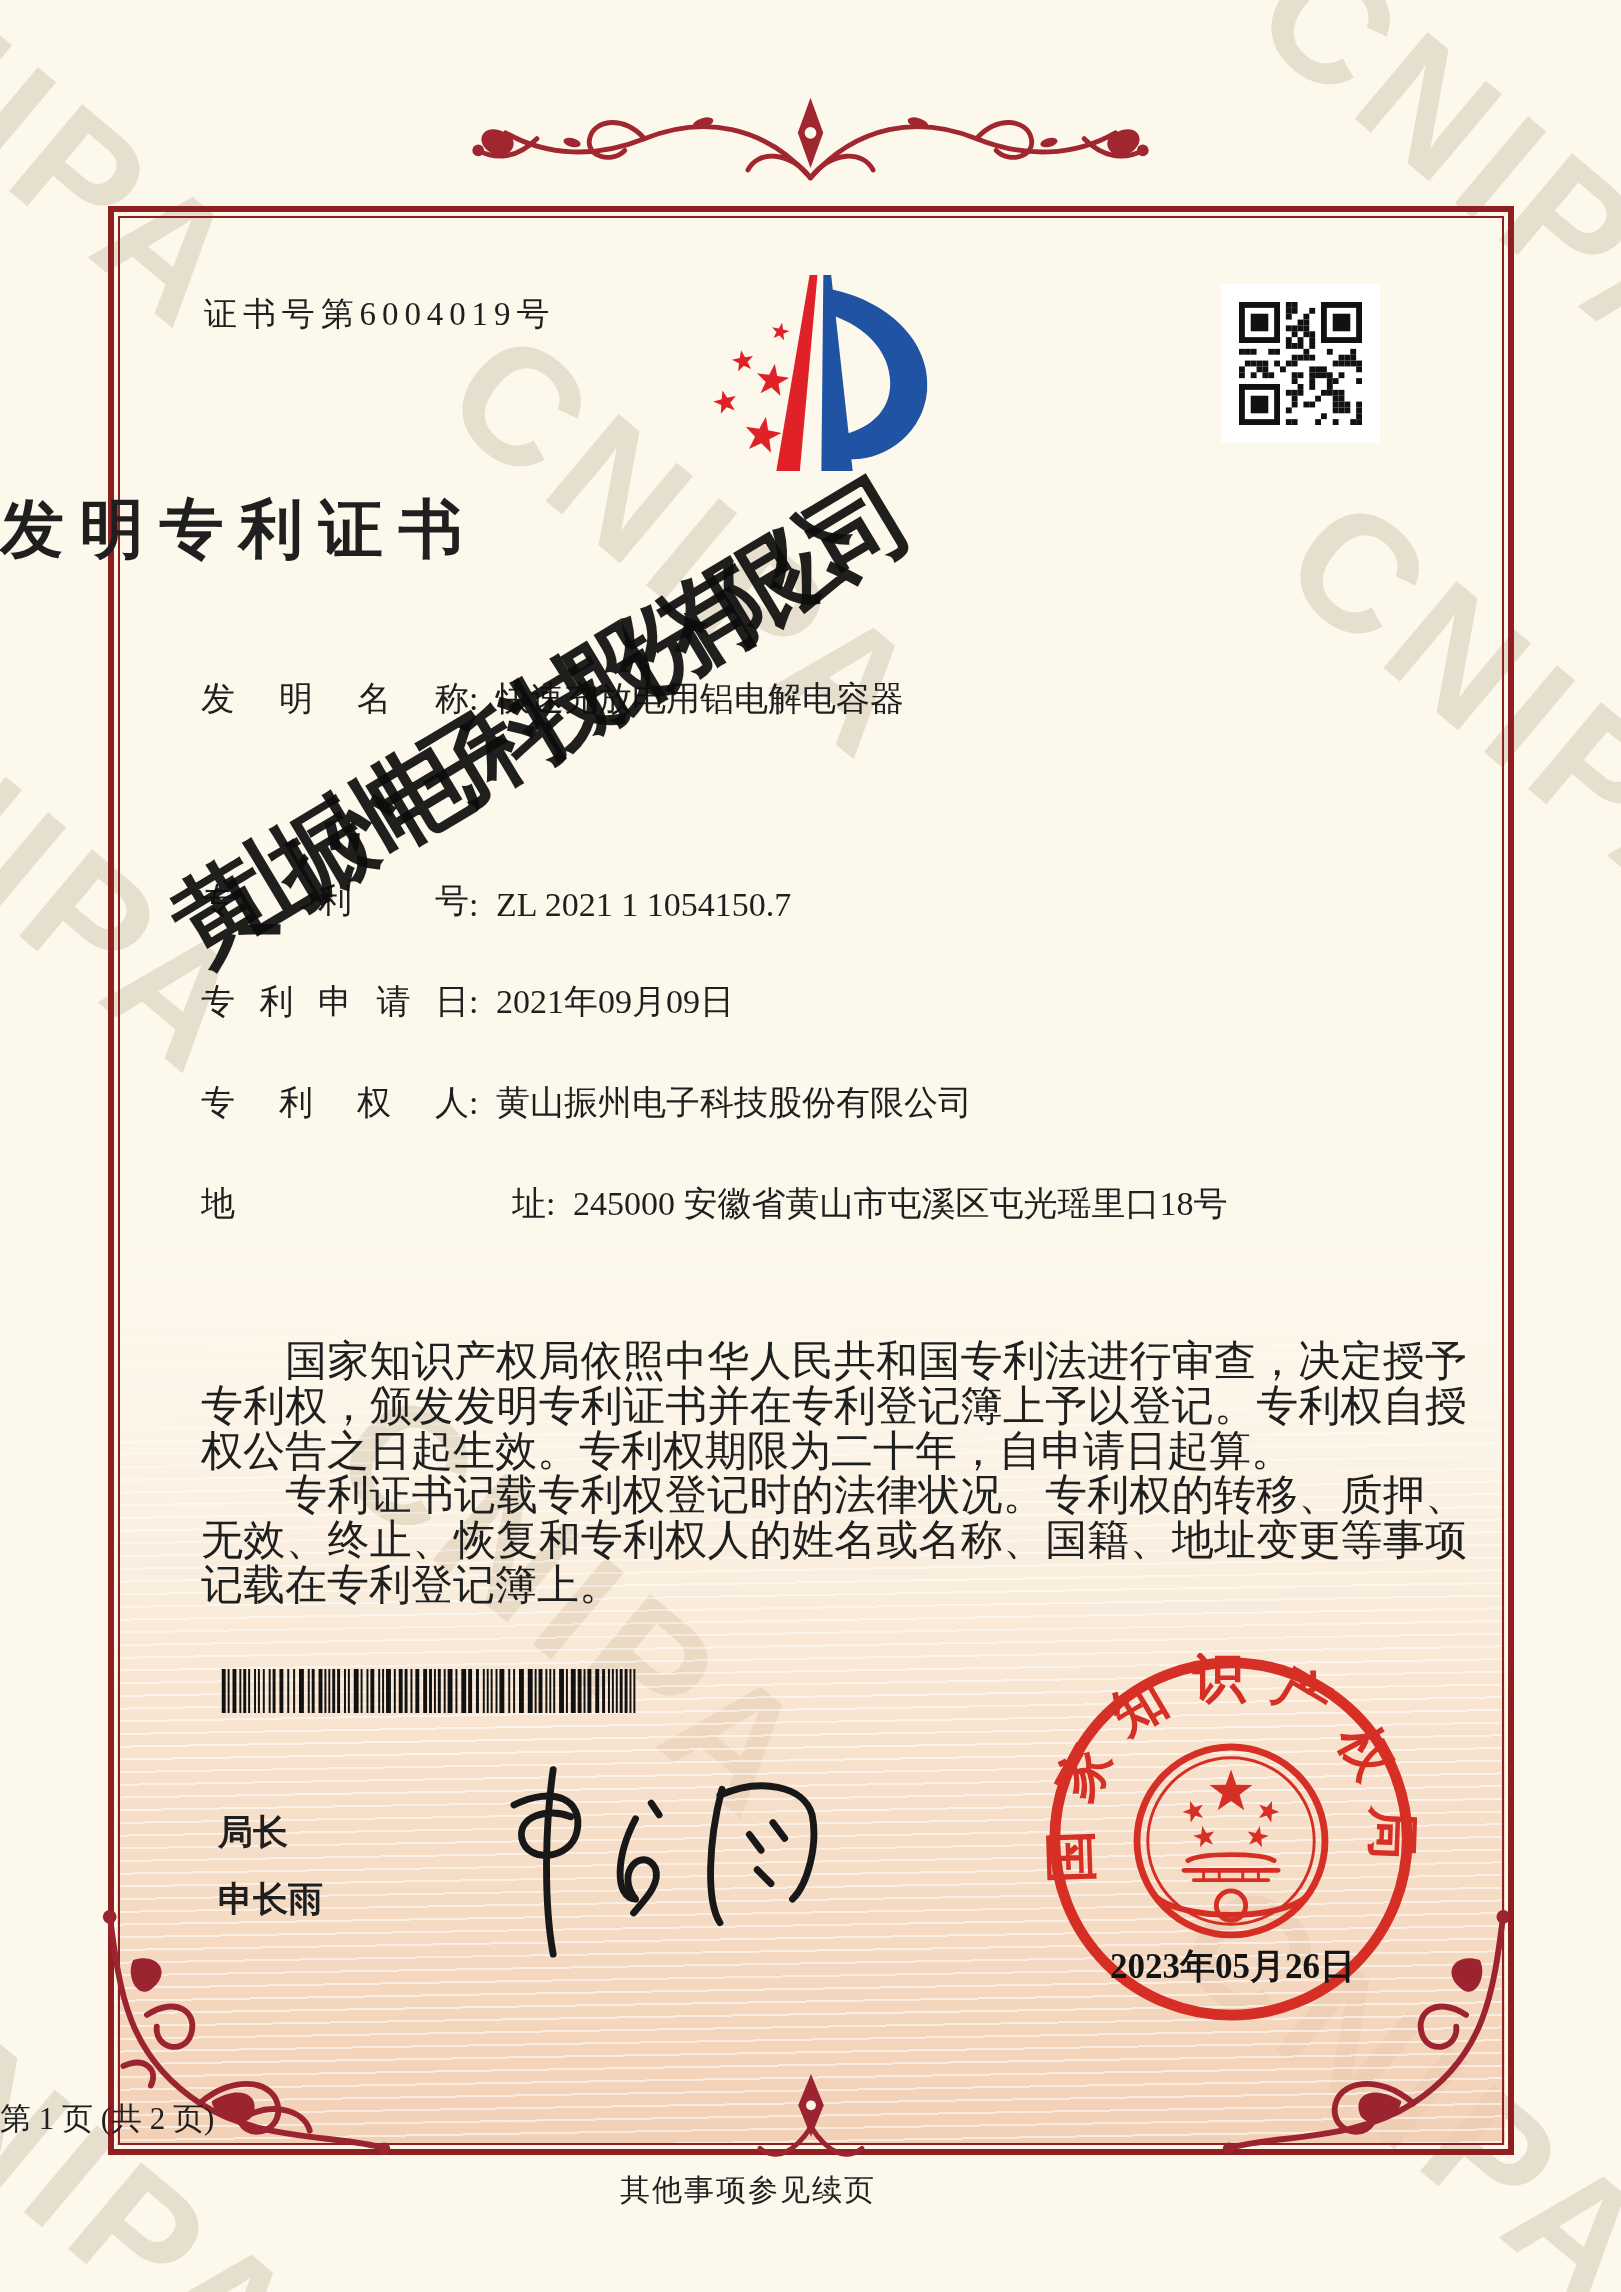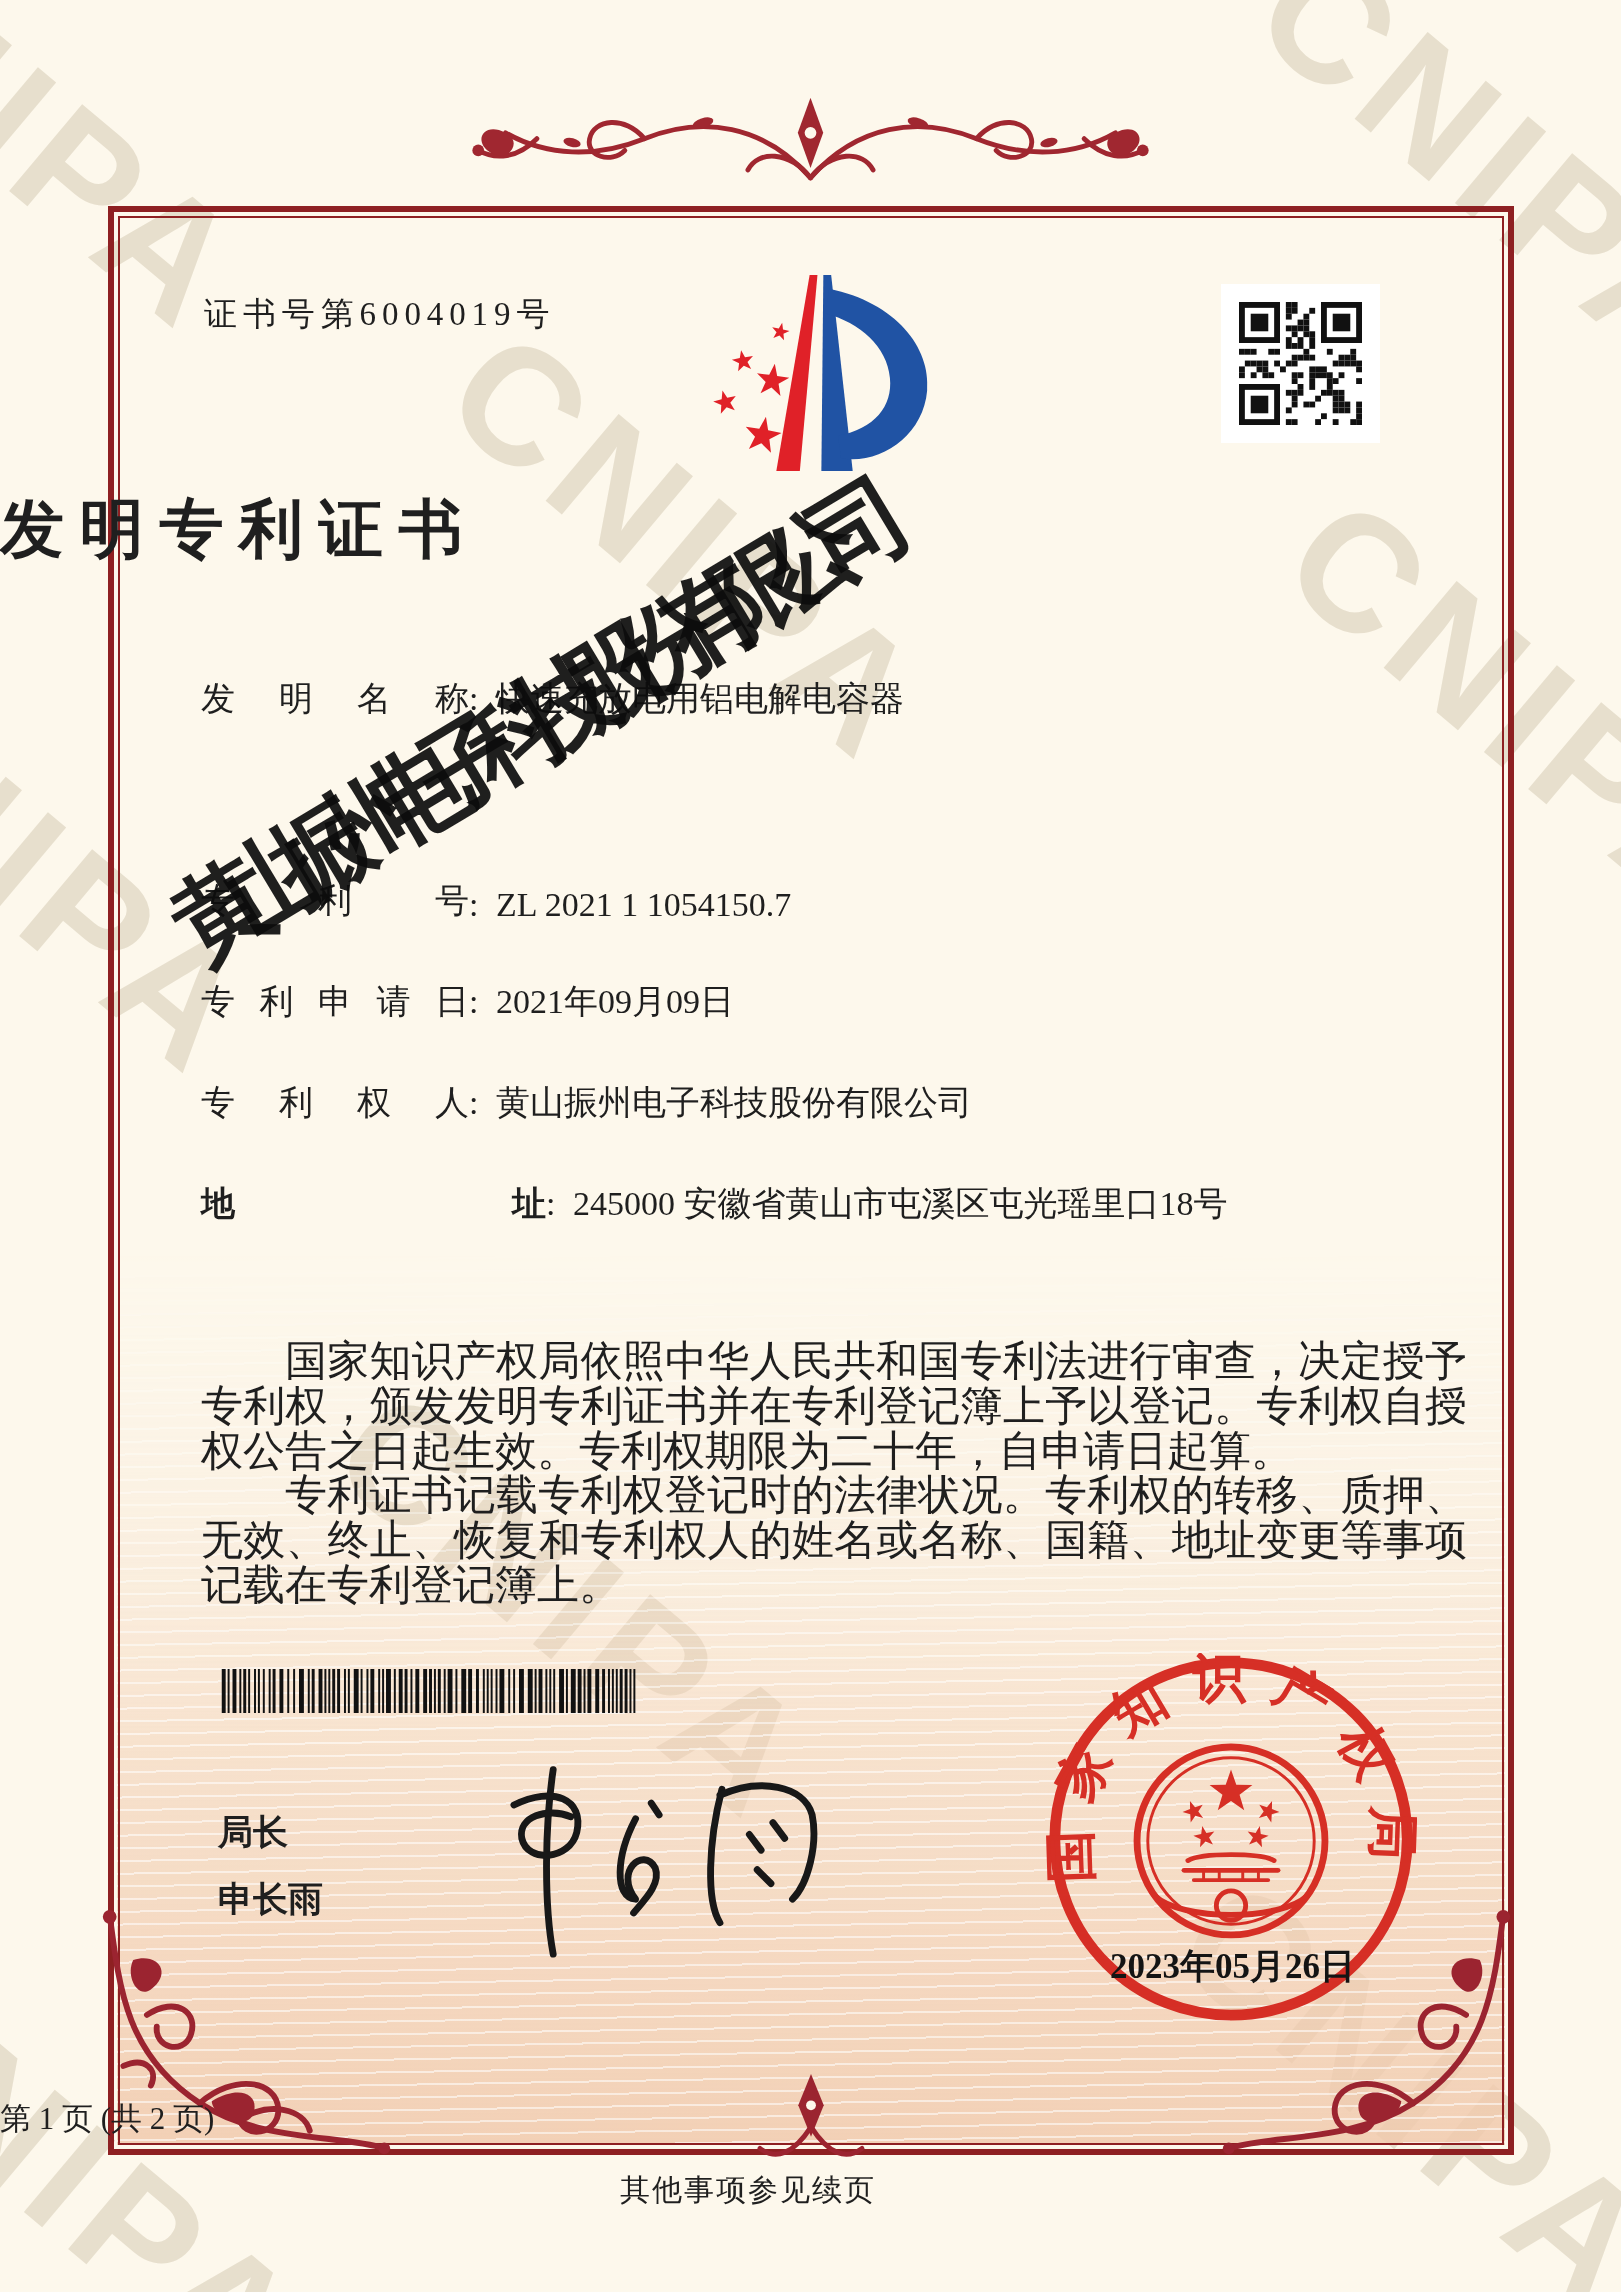--- a/index.html
+++ b/index.html
@@ -35,21 +35,21 @@
 
   
   .cert-no{position:absolute;left:204px;top:292px;font-size:33px;letter-spacing:5.9px;z-index:5;}
   .logo{position:absolute;left:698px;top:269px;z-index:5;}
   .qr-box{position:absolute;left:1221px;top:284px;width:159px;height:159px;background:#fff;z-index:5;}
   .qr-box svg{position:absolute;left:17.6px;top:17.6px;}
   .title{position:absolute;left:0;top:486px;width:1621px;text-align:left;font-size:64px;
          font-weight:bold;letter-spacing:15.7px;z-index:5;}
   .row{position:absolute;left:201px;width:1284px;font-size:34px;z-index:5;white-space:nowrap;}
   .flabel{display:inline-block;width:268px;text-align:justify;text-align-last:justify;vertical-align:bottom;}
-  .row-addr .flabel{width:345px;font-weight:bold;}
+  .row-addr .flabel{width:345px;}
   .fsep{display:inline-block;margin-right:17.6px;}
   .grp2{position:absolute;left:671px;top:0;}
   .para{position:absolute;left:201px;width:1266px;font-size:42px;line-height:45px;
         text-align:justify;text-indent:2em;z-index:5;}
   .barcode{position:absolute;left:221px;top:1669px;z-index:5;}
   .signer{position:absolute;left:218px;font-size:35px;font-weight:bold;z-index:5;
           font-family:Liberation Serif, serif;}
   .sig{position:absolute;left:459px;top:1754px;z-index:5;}
   .seal{position:absolute;left:1045px;top:1653px;z-index:7;opacity:.96;}
   .seal-date{position:absolute;left:1056px;top:1943px;width:353px;text-align:center;

